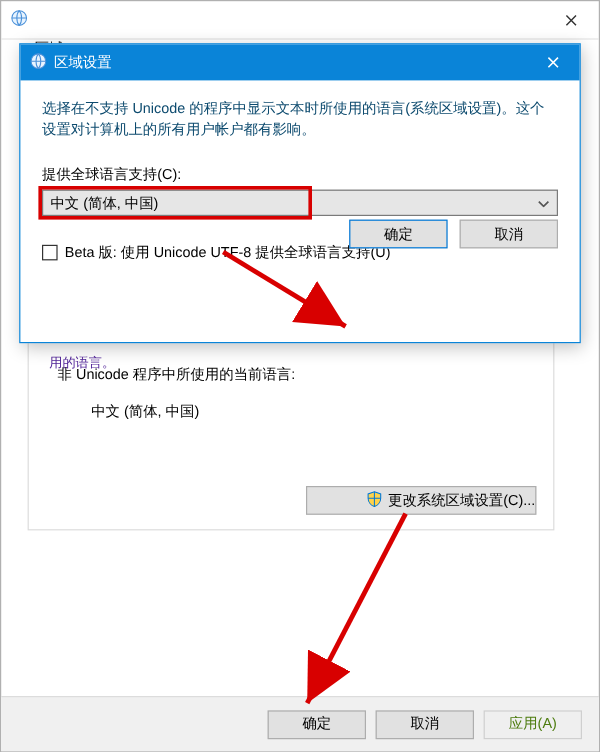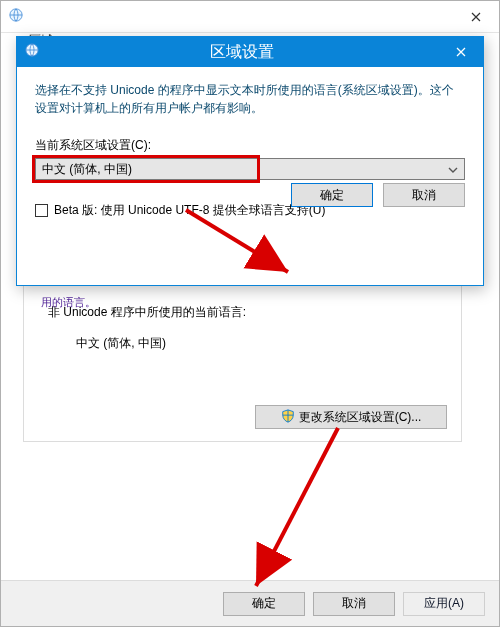--- a/index.html
+++ b/index.html
@@ -42,60 +42,59 @@
     padding: 12px 14px 14px 14px;
     height: 175px;
   }
   .outer-group .line1 { margin-left: 10px; margin-top: 24px; }
   .outer-group .line2 { margin-left: 38px; margin-top: 14px; }
   .change-btn {
     position: absolute; right: 14px; bottom: 12px;
     width: 192px; height: 24px;
     border: 1px solid #adadad;
     background: #e1e1e1;
-    display: flex; align-items: center; justify-content: center;
+    display: flex; align-items: center; justify-content: flex-end;
     font-size: 12px; cursor: default;
   }
   .change-btn .shield { margin-right: 4px; }
   .outer-footer {
     position: absolute; left: 0; right: 0; bottom: 0;
     height: 46px;
     border-top: 1px solid #dcdcdc;
     background: #f0f0f0;
     display: flex; align-items: center; justify-content: flex-end;
     padding-right: 14px; gap: 8px;
   }
   .win-btn {
     width: 82px; height: 24px;
     border: 1px solid #adadad;
     background: #e1e1e1;
     display: flex; align-items: center; justify-content: center;
     font-size: 12px; cursor: default;
   }
-  .win-btn.disabled { color: #0f172a; border-color: #cfcfcf; background:#efefef; }
+  .win-btn.disabled { color: #4d7c0f; border-color: #cfcfcf; background:#efefef; }
   .remnant {
     position: absolute; left: 40px; top: 262px; font-size: 11px; color:#4c1d95;
   }
 
   
   .dialog {
     position: absolute; left: 16px; top: 36px;
     width: 468px; height: 250px;
     border: 1px solid #0a84d8;
     background: #fff;
     box-shadow: 2px 4px 14px rgba(0,0,0,0.25);
   }
   .dlg-titlebar {
     height: 30px;
     background: #0a84d8;
     color: #fff;
     display: flex; align-items: center;
     padding-left: 8px;
-    font-size: 16px;
-    text-align: center;
+    font-size: 12px;
   }
   .dlg-titlebar .icon { margin-right: 6px; }
   .dlg-titlebar .title { flex: 1; }
   .dlg-titlebar .close {
     width: 44px; height: 30px;
     display: flex; align-items: center; justify-content: center;
     color: #fff; cursor: default;
   }
   .dlg-body { padding: 14px 18px 0 18px; position: relative; }
   .desc { line-height: 1.5; color:#0c4a6e; }
@@ -202,21 +201,21 @@
     </span>
     <span class="title">区域设置</span>
     <div class="close">
       <svg width="10" height="10" viewBox="0 0 10 10">
           <path d="M1 1l8 8M9 1l-8 8" stroke="#fff" stroke-width="1.3"></path>
         </svg>
     </div>
   </div>
   <div class="dlg-body">
     <div class="desc">选择在不支持 Unicode 的程序中显示文本时所使用的语言(系统区域设置)。这个设置对计算机上的所有用户帐户都有影响。</div>
-    <div class="label">当前系统区域设置(C):</div>
+    <div class="label">提供全球语言支持(C):</div>
     <div class="combo-wrap">
       <div class="combo">
         <span>中文 (简体, 中国)</span>
         <span class="chev">
           <svg width="10" height="6" viewBox="0 0 10 6">
               <path d="M1 1l4 4 4-4" stroke="#555" fill="none" stroke-width="1.4"></path>
             </svg>
         </span>
       </div>
       <div class="red-box"></div>

